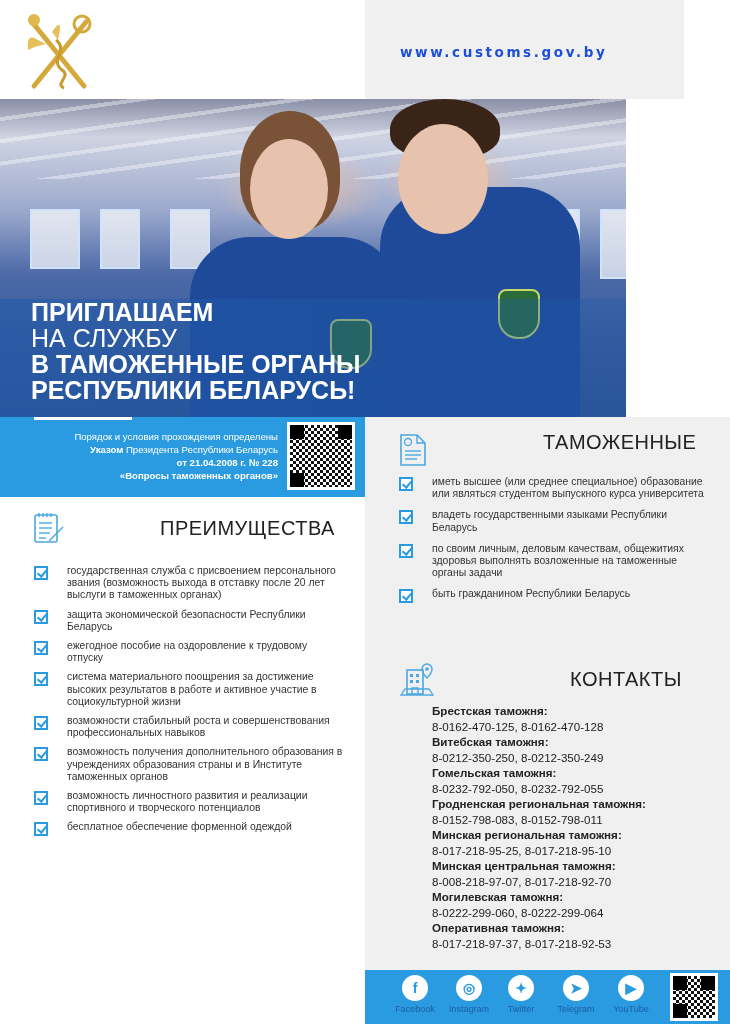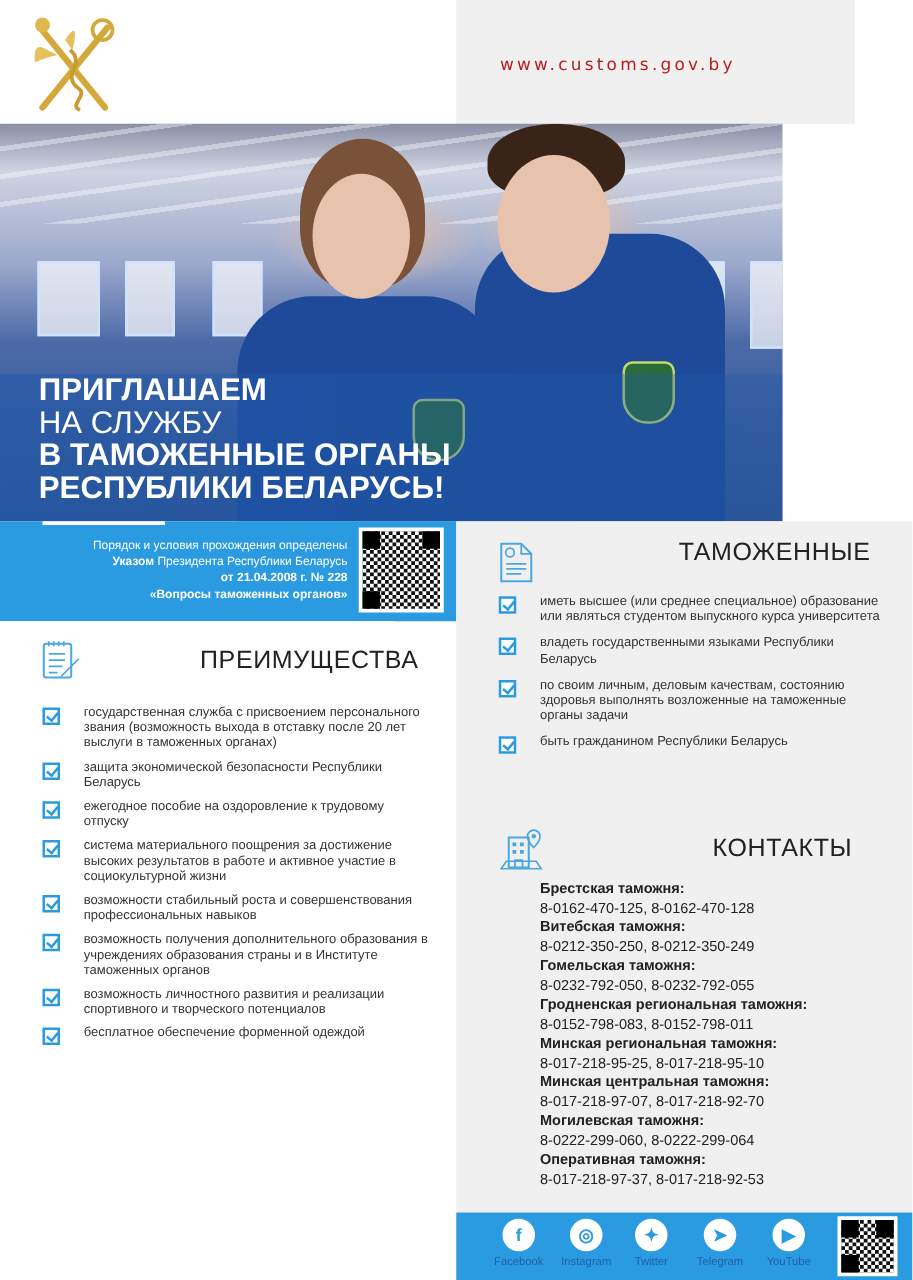--- a/index.html
+++ b/index.html
@@ -3,21 +3,21 @@
   <meta charset="utf-8">
   <style>
     * { box-sizing: border-box; margin: 0; padding: 0; }
     html, body { width: 730px; height: 1024px; overflow: hidden; background: #ffffff; }
     body { font-family: "DejaVu Sans", sans-serif; color: #2b2b2b; position: relative; }
 
     
     .header { position: absolute; left: 0; top: 0; width: 730px; height: 99px; background: #fff; }
     .header .grey-strip { position: absolute; left: 365px; top: 0; width: 319px; height: 99px; background: #f0f0f0; }
     .logo { position: absolute; left: 24px; top: 10px; width: 70px; height: 82px; }
-    .site-url { position: absolute; left: 400px; top: 44px; font-size: 13.5px; letter-spacing: 2.6px; color: #b91c1c; }
+    .site-url { position: absolute; left: 400px; top: 44px; font-size: 13.5px; letter-spacing: 2.6px; color: #1d4ed8; font-weight: bold; }
 
     
     .hero { position: absolute; left: 0; top: 99px; width: 626px; height: 318px; overflow: hidden;
       background:
         radial-gradient(ellipse 120px 60px at 300px 90px, rgba(230,190,170,0.9), transparent 70%),
         radial-gradient(ellipse 100px 60px at 450px 80px, rgba(230,190,170,0.9), transparent 70%),
         linear-gradient(180deg, #8b8fa6 0%, #cfd4e3 12%, #9ca9cc 35%, #4c6aa8 55%, #3a5b9c 75%, #2f5292 100%); }
     .hero .ceiling { position: absolute; left: 0; top: 0; width: 730px; height: 80px;
       background: repeating-linear-gradient(172deg, rgba(255,255,255,0.0) 0 18px, rgba(255,255,255,0.55) 18px 22px); opacity: .7; }
     .hero .screens { position: absolute; top: 110px; height: 60px; background: rgba(255,255,255,0.7); border: 2px solid #cfe3ff; }
@@ -160,21 +160,21 @@
     <g stroke="#4aa8e0" stroke-width="1.4">
         <line x1="6" y1="18" x2="22" y2="18"></line>
         <line x1="6" y1="22" x2="22" y2="22"></line>
         <line x1="6" y1="26" x2="18" y2="26"></line>
       </g>
   </svg>
   <div class="section-title" style="left:178px;top:14px;">ТАМОЖЕННЫЕ</div>
   <ul class="list" style="left:34px;top:59px;width:310px;">
     <li style="margin-bottom:9px"><span class="check"></span><span>иметь высшее (или среднее специальное) образование или являться студентом выпускного курса университета</span></li>
     <li style="margin-bottom:9px"><span class="check"></span><span>владеть государственными языками Республики Беларусь</span></li>
-    <li style="margin-bottom:9px"><span class="check"></span><span>по своим личным, деловым качествам, состоянию здоровья выполнять возложенные на таможенные органы задачи</span></li>
+    <li style="margin-bottom:9px"><span class="check"></span><span>по своим личным, деловым качествам, общежитиях здоровья выполнять возложенные на таможенные органы задачи</span></li>
     <li><span class="check"></span><span>быть гражданином Республики Беларусь</span></li>
   </ul>
 
   <svg class="section-icon" style="left:34px;top:245px;width:36px;height:36px;" viewBox="0 0 36 36">
     <rect x="8" y="8" width="16" height="24" fill="none" stroke="#4aa8e0" stroke-width="1.6"></rect>
     <g fill="#4aa8e0">
         <rect x="11" y="12" width="3" height="3"></rect>
         <rect x="17" y="12" width="3" height="3"></rect>
         <rect x="11" y="18" width="3" height="3"></rect>
         <rect x="17" y="18" width="3" height="3"></rect>
@@ -192,21 +192,21 @@
   <div>8-0162-470-125, 8-0162-470-128</div>
   <div class="name">Витебская таможня:</div>
   <div>8-0212-350-250, 8-0212-350-249</div>
   <div class="name">Гомельская таможня:</div>
   <div>8-0232-792-050, 8-0232-792-055</div>
   <div class="name">Гродненская региональная таможня:</div>
   <div>8-0152-798-083, 8-0152-798-011</div>
   <div class="name">Минская региональная таможня:</div>
   <div>8-017-218-95-25, 8-017-218-95-10</div>
   <div class="name">Минская центральная таможня:</div>
-  <div>8-017-218-97-07, 8-017-218-92-70</div>
+  <div>8-008-218-97-07, 8-017-218-92-70</div>
   <div class="name">Могилевская таможня:</div>
   <div>8-0222-299-060, 8-0222-299-064</div>
   <div class="name">Оперативная таможня:</div>
   <div>8-017-218-97-37, 8-017-218-92-53</div>
 </div>
 
 <div class="social-bar">
   <div class="social" style="left:20px;">
     <div class="circle">f</div>
     <span class="lbl">Facebook</span>

